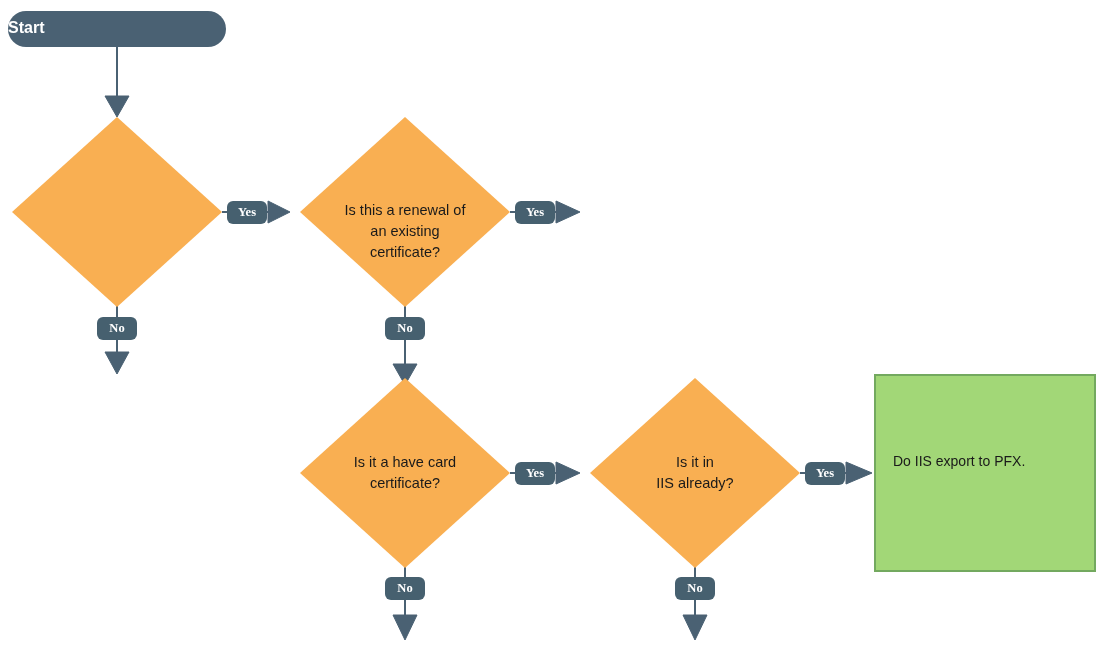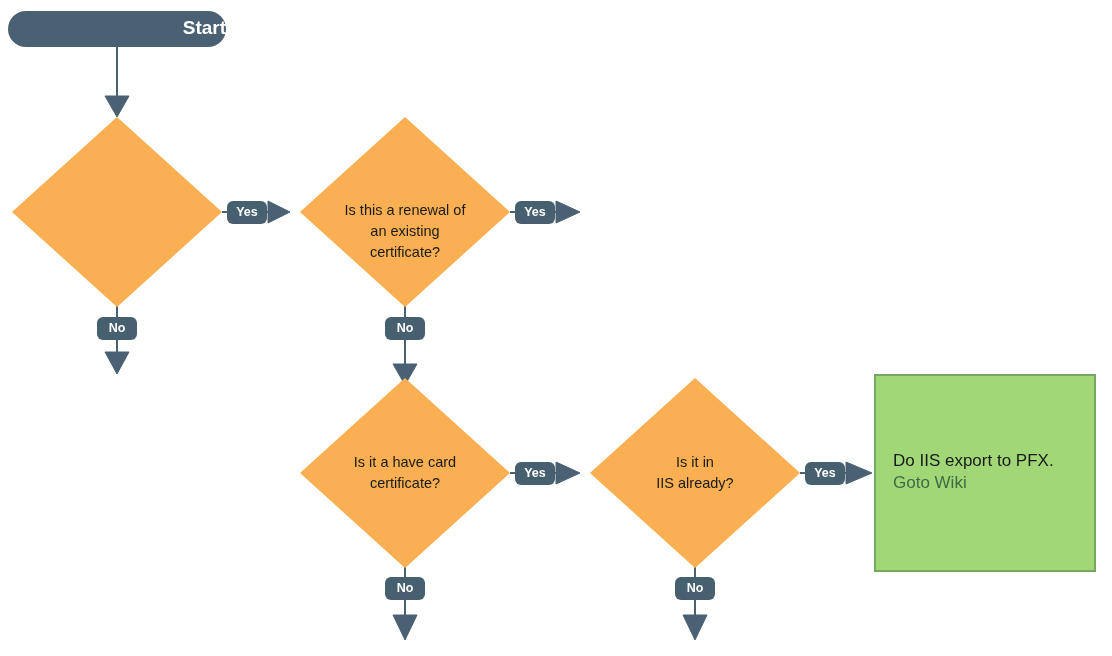--- a/index.html
+++ b/index.html
@@ -32,39 +32,39 @@
     color: #1a1a1a;
     font-size: 14.5px;
     line-height: 21px;
     white-space: pre-line;
     pointer-events: none;
     font-family: "Liberation Sans", sans-serif;
   }
   .start-text {
     position: absolute;
     color: #ffffff;
-    font-size: 19px;
+    font-size: 16px;
     font-weight: bold;
     line-height: 20px;
-    text-align: right;
+    text-align: left;
     font-family: "Liberation Sans", sans-serif;
   }
   .edge-label-text {
     position: absolute;
     color: #ffffff;
     font-size: 12.5px;
     font-weight: bold;
     text-align: center;
     line-height: 19px;
-    font-family: Liberation Sans, sans-serif;
+    font-family: Liberation Serif, serif;
   }
   .box-text {
     position: absolute;
     text-align: left;
-    font-size: 17px;
+    font-size: 14px;
     line-height: 22px;
     font-family: "Liberation Sans", sans-serif;
   }
   .box-text .line-primary {
     display: block;
     color: #1a1a1a;
   }
   .box-text .line-link {
     display: block;
     color: #3f6b42;
@@ -139,21 +139,20 @@
 certificate?</div>
 
   <div class="node-text" style="left:305px; top:452px; width:200px;">Is it a have card
 certificate?</div>
 
   <div class="node-text" style="left:595px; top:452px; width:200px;">Is it in
 IIS already?</div>
 
   <div class="box-text" style="left:893px; top:450px; width:196px;">
     <span class="line-primary">Do IIS export to PFX.</span>
-    <span class="line-link">Goto Wiki</span>
   </div>
 
   <div class="edge-label-text" style="left:227px; top:203px; width:40px;">Yes</div>
   <div class="edge-label-text" style="left:97px; top:319px; width:40px;">No</div>
   <div class="edge-label-text" style="left:515px; top:203px; width:40px;">Yes</div>
   <div class="edge-label-text" style="left:385px; top:319px; width:40px;">No</div>
   <div class="edge-label-text" style="left:515px; top:464px; width:40px;">Yes</div>
   <div class="edge-label-text" style="left:385px; top:579px; width:40px;">No</div>
   <div class="edge-label-text" style="left:805px; top:464px; width:40px;">Yes</div>
   <div class="edge-label-text" style="left:675px; top:579px; width:40px;">No</div>

